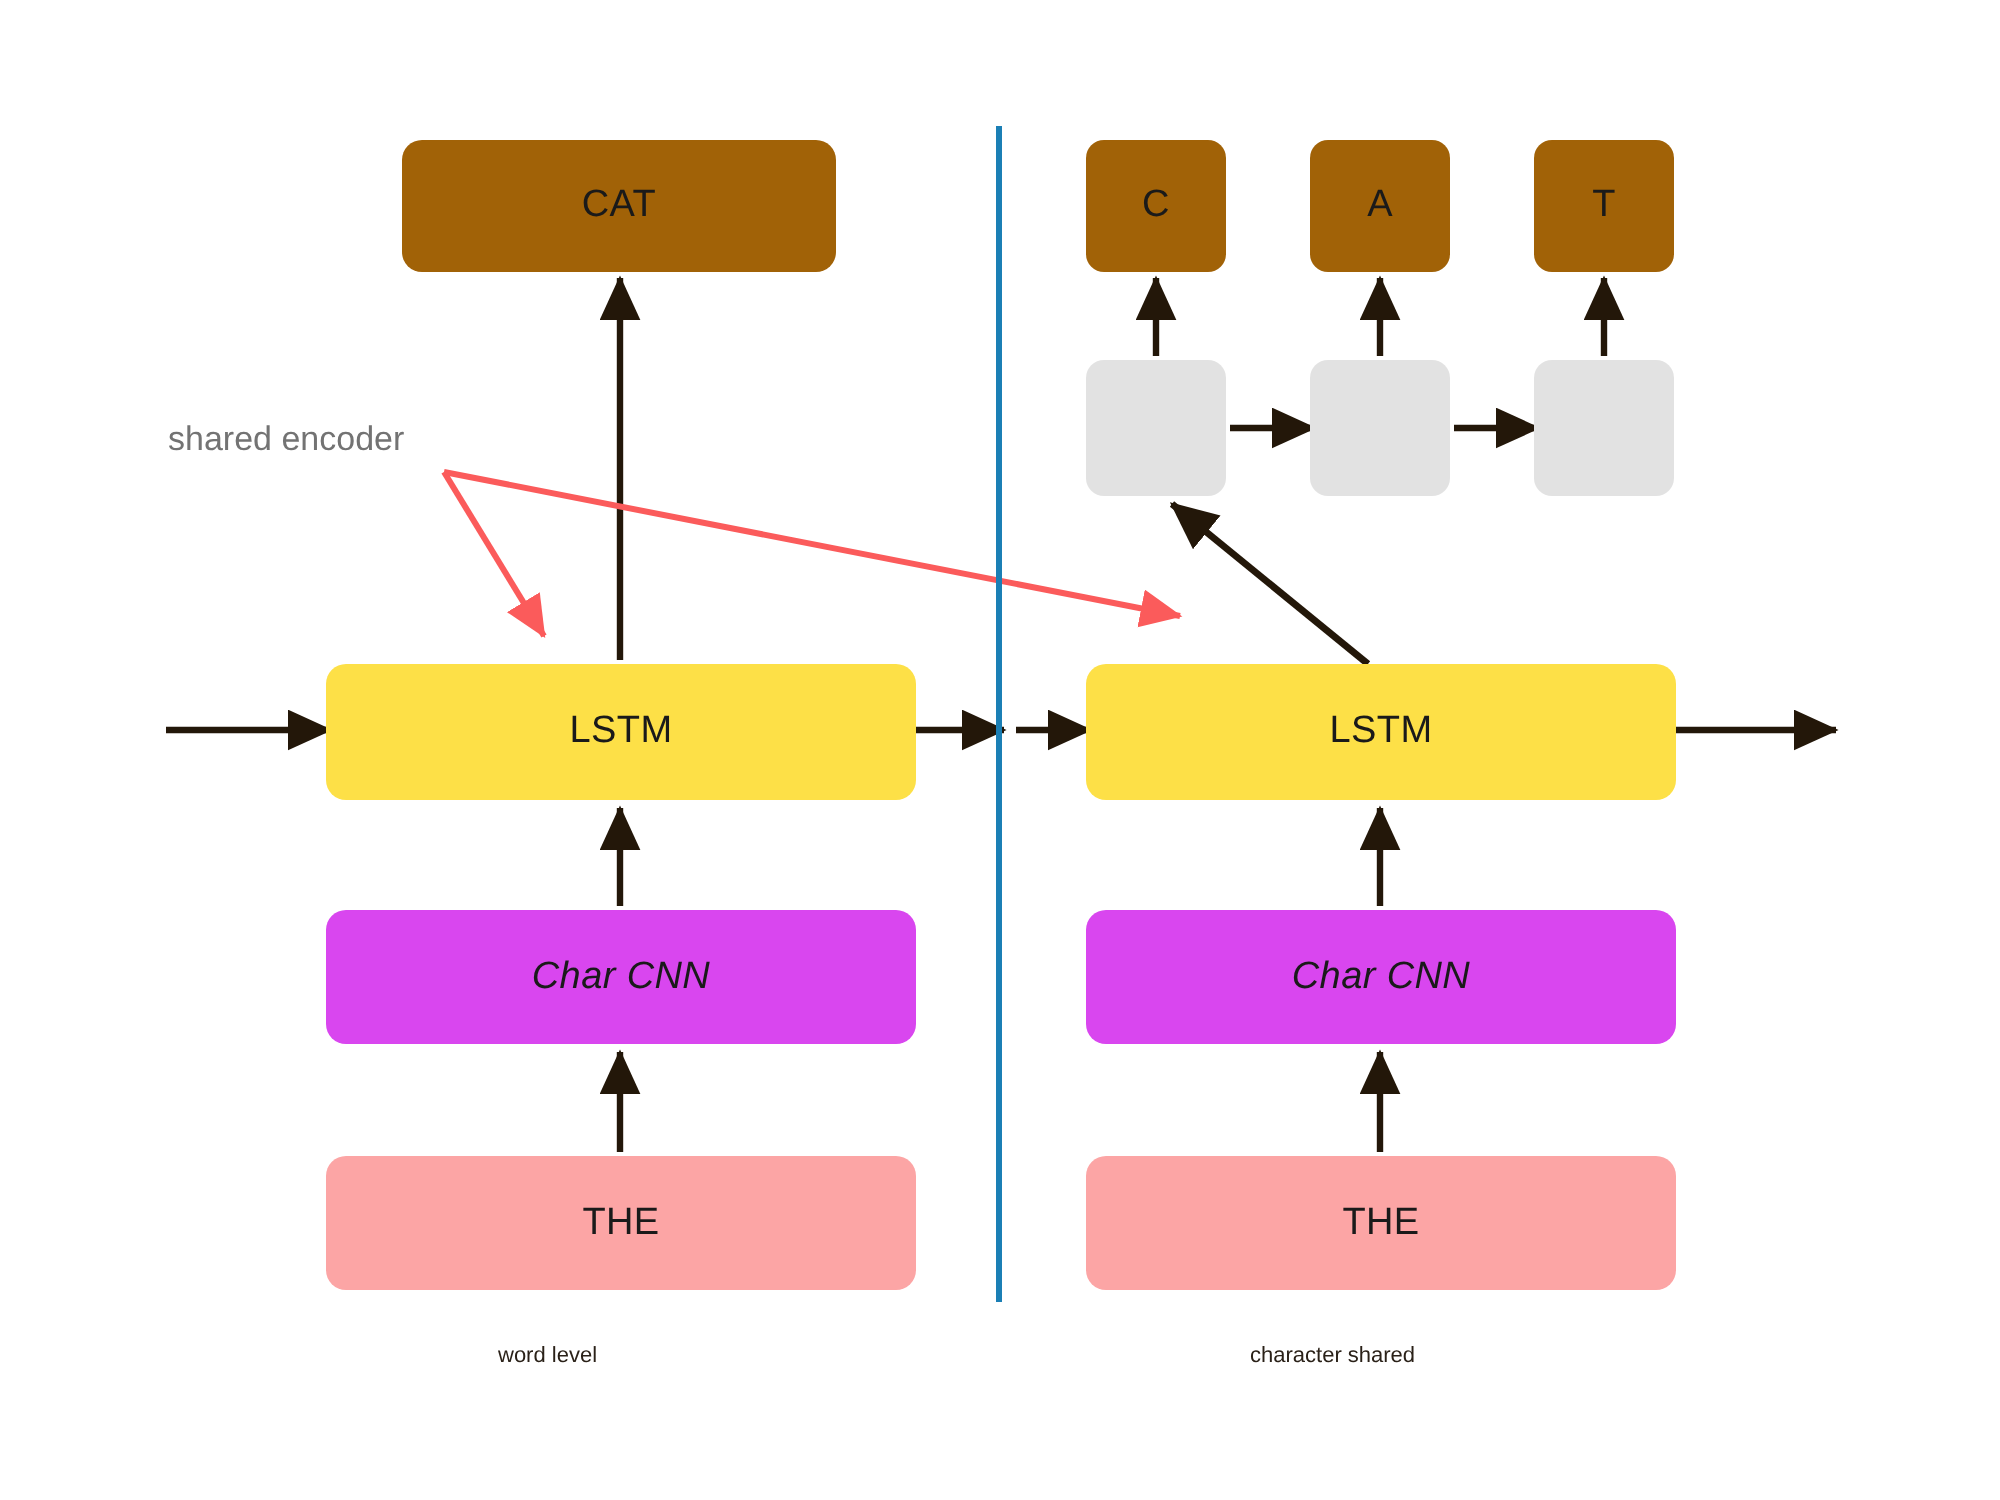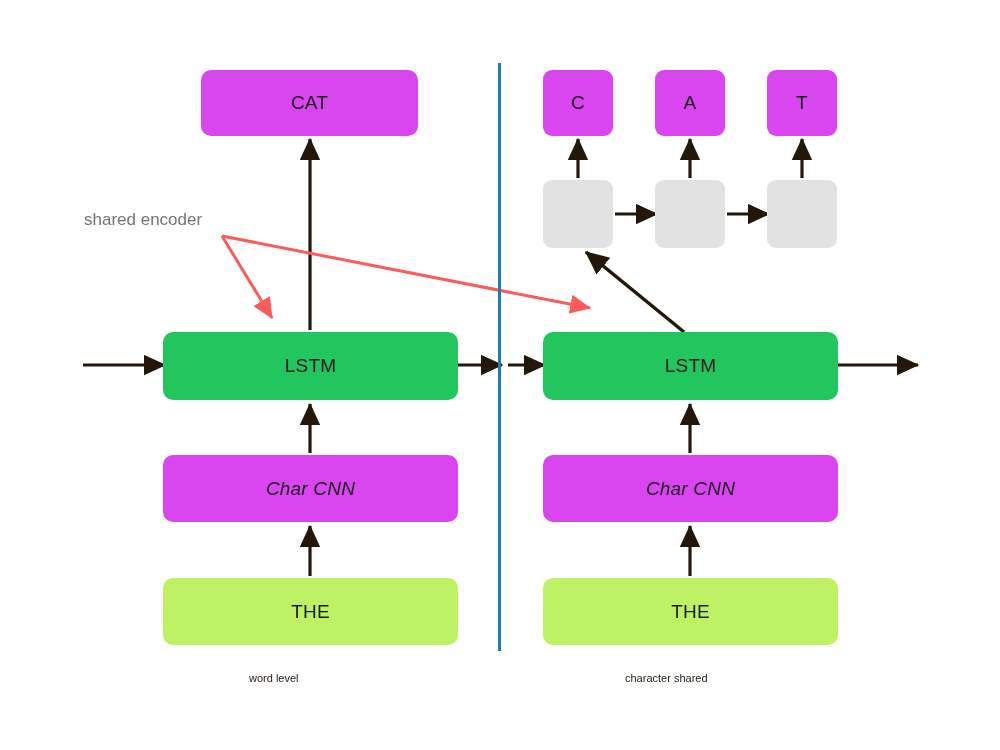--- a/index.html
+++ b/index.html
@@ -24,24 +24,24 @@
     color: #1a1a1a;
     font-size: 19px;
     letter-spacing: 0.2px;
     border-radius: 10px;
     user-select: none;
   }
   .node.small {
     border-radius: 9px;
     font-size: 19px;
   }
-  .green   { background: #d946ef; }
-  .yellow  { background: #22c55e; }
+  .green   { background: #a16207; }
+  .yellow  { background: #fde047; }
   .blue    { background: #d946ef; font-style: italic; }
-  .palelue { background: #bef264; }
+  .palelue { background: #fca5a5; }
   .gray    { background: #E2E2E2; }
 
   .axis-label {
     position: absolute;
     font-size: 11px;
     color: #2a2118;
     white-space: nowrap;
     user-select: none;
   }
   .annot-label {

